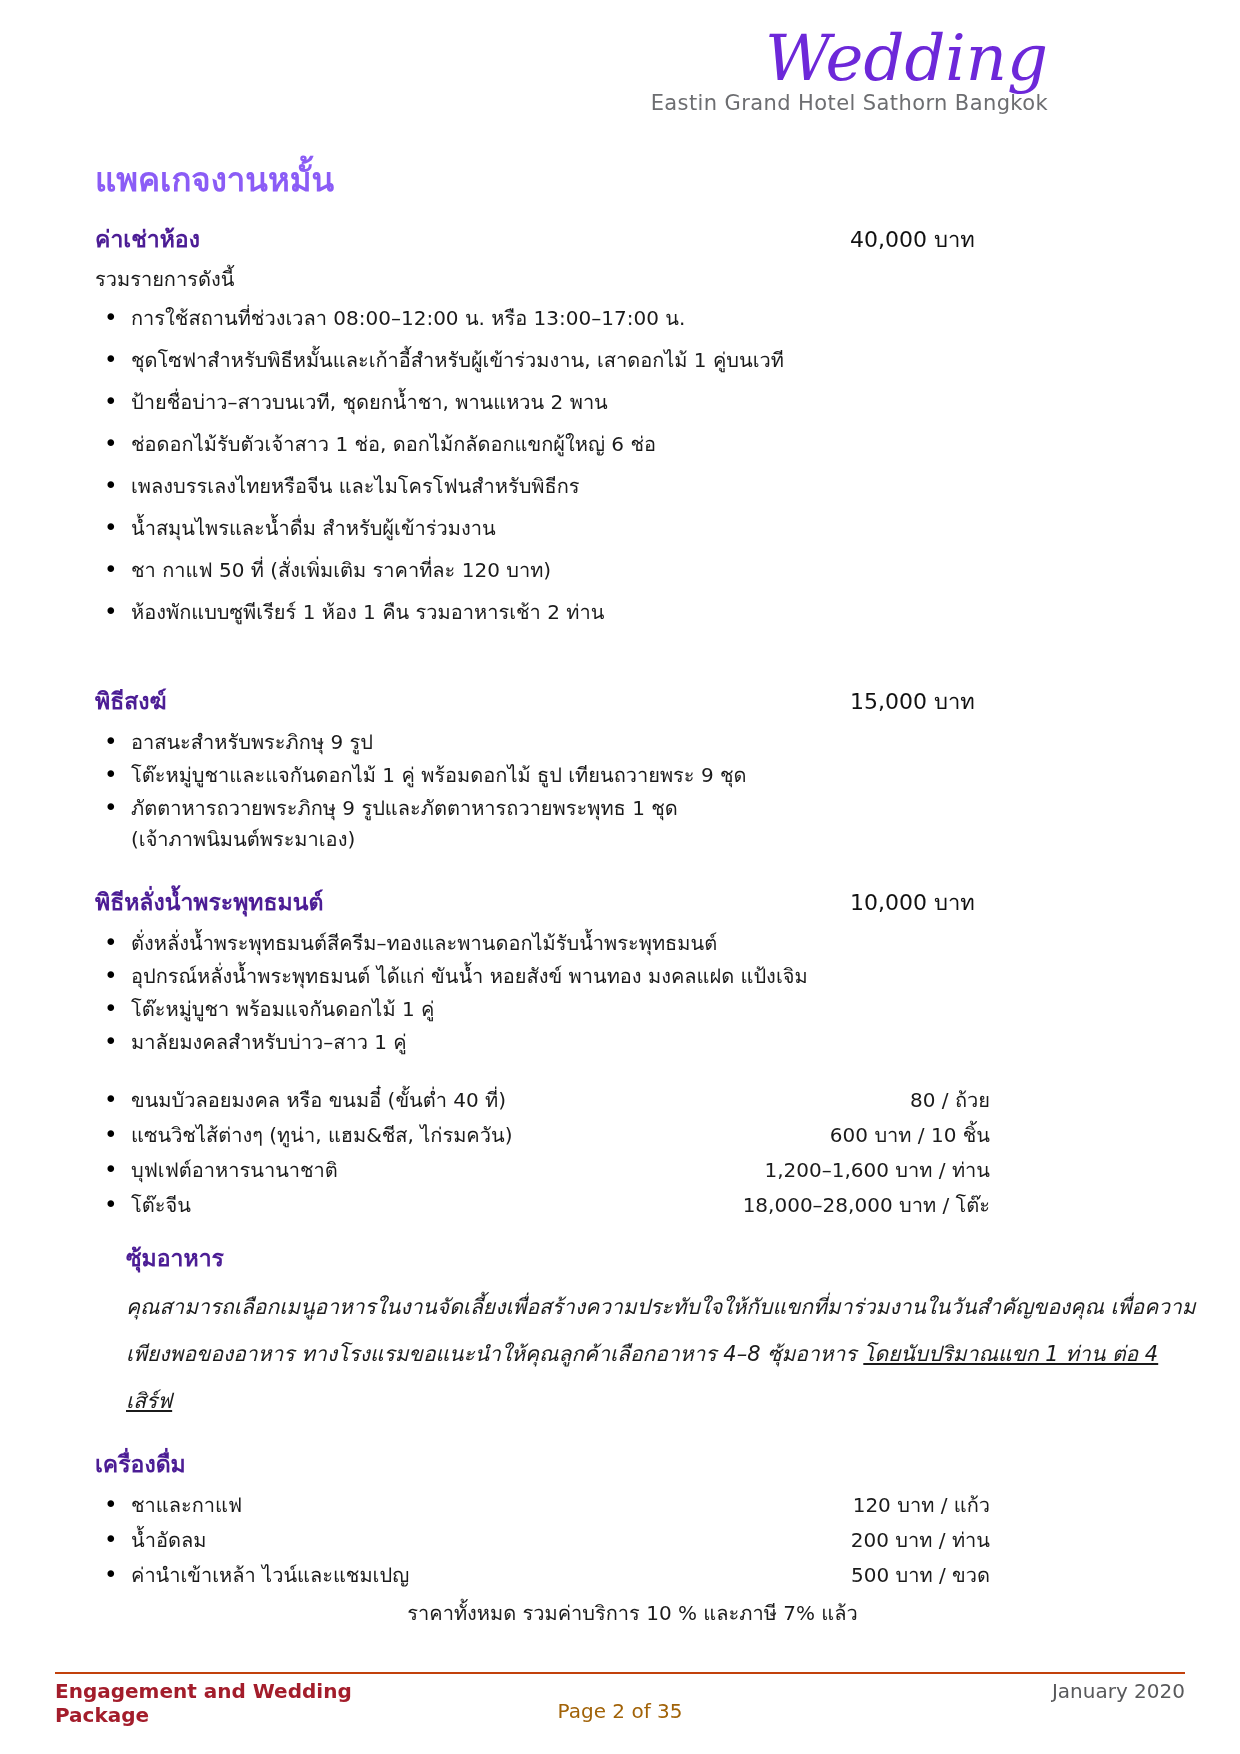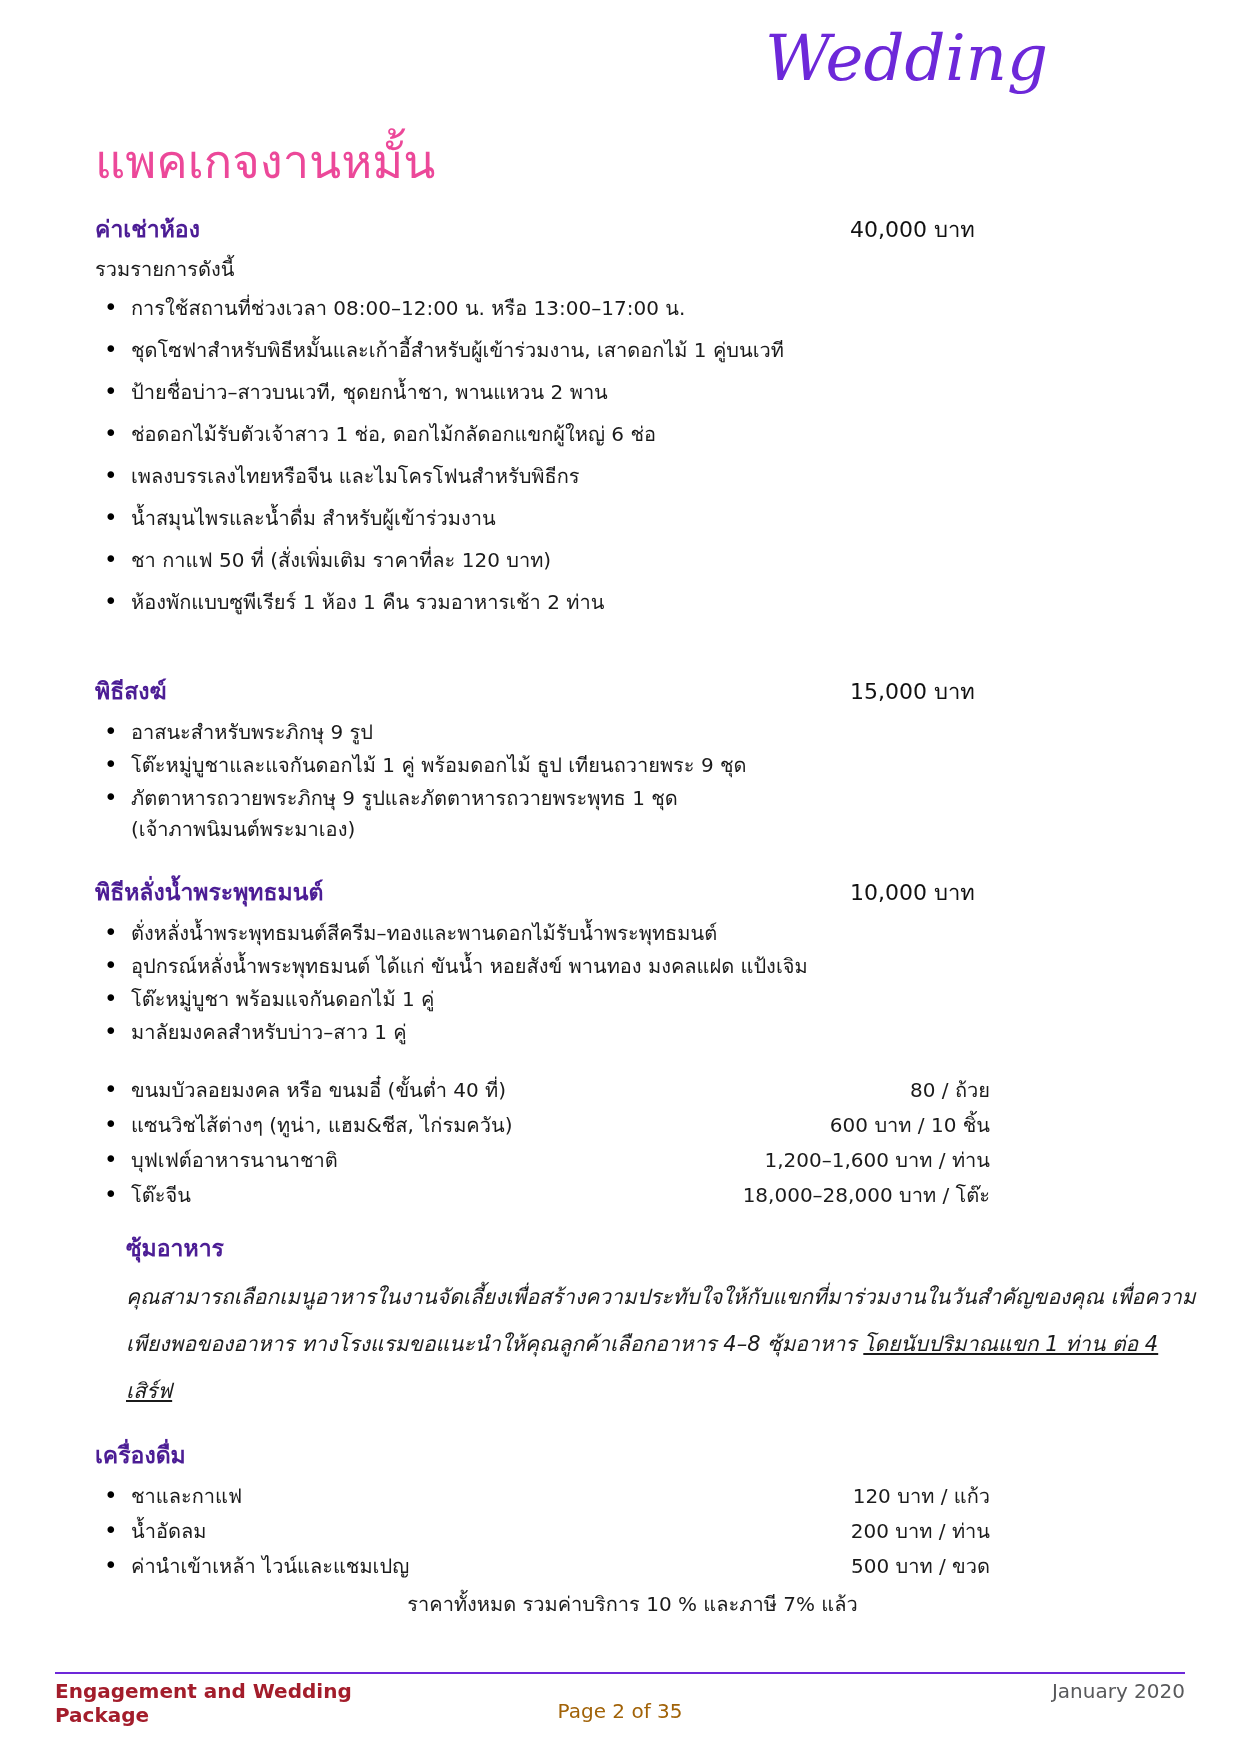--- a/index.html
+++ b/index.html
@@ -22,22 +22,22 @@
     font-size:64px; line-height:0.95;
     color:#6d28d9;
   }
   .hotel-name {
     font-size:21px; color:#6d6e71; letter-spacing:0.4px; margin-top:2px;
   }
 
   
   .page-title {
     margin:46px 0 0 0;
-    font-size:47px; line-height:1.15; font-weight:normal;
-    color:#ec4899;
+    font-size:33px; line-height:1.15; font-weight:bold;
+    color:#8b5cf6;
   }
 
   
   section { position:relative; }
   .sec-head { position:relative; min-height:30px; }
   .sec-head h2 { display:inline; margin:0; font-size:23px; font-weight:bold; color:#4c1d95; }
   .sec-price { position:absolute; left:755px; top:1px; font-size:22px; font-weight:normal; color:#111; }
 
   .sec-sub { font-size:20px; margin-top:6px; }
 
@@ -63,21 +63,21 @@
     font-style:italic; font-size:21px; line-height:2.25;
   }
   .stall-par .u { text-decoration:underline; }
 
   
   .pricing-note { width:1075px; text-align:center; font-size:20px; margin-top:6px; }
 
   
   .doc-footer {
     position:absolute; left:55px; right:55px; top:1672px;
-    border-top:2px solid #6d28d9;
+    border-top:2px solid #c2410c;
     display:flex; align-items:flex-start;
     padding-top:5px;
     font-size:20px;
   }
   .doc-footer .f-left  { flex:1; text-align:left; color:#a31d2b; font-weight:bold; }
   .doc-footer .f-mid   { flex:1; text-align:center; color:#a16207;margin-top:20px; }
   .doc-footer .f-right { flex:1; text-align:right; color:#58595b; }
 
   
   #sec-room  { margin-top:22px; }
@@ -88,20 +88,21 @@
   #sec-drink { margin-top:16px; }
 </style>
 </head>
 <body>
 
 <div class="page">
   <div class="content">
 
     <header class="doc-header">
       <div class="logo-script">Wedding</div>
+      <div class="hotel-name">Eastin Grand Hotel Sathorn Bangkok</div>
     </header>
 
     <h1 class="page-title">แพคเกจงานหมั้น</h1>
 
     <section id="sec-room">
       <div class="sec-head">
         <h2>ค่าเช่าห้อง</h2>
         <span class="sec-price">40,000 บาท</span>
       </div>
       <div class="sec-sub">รวมรายการดังนี้</div>

